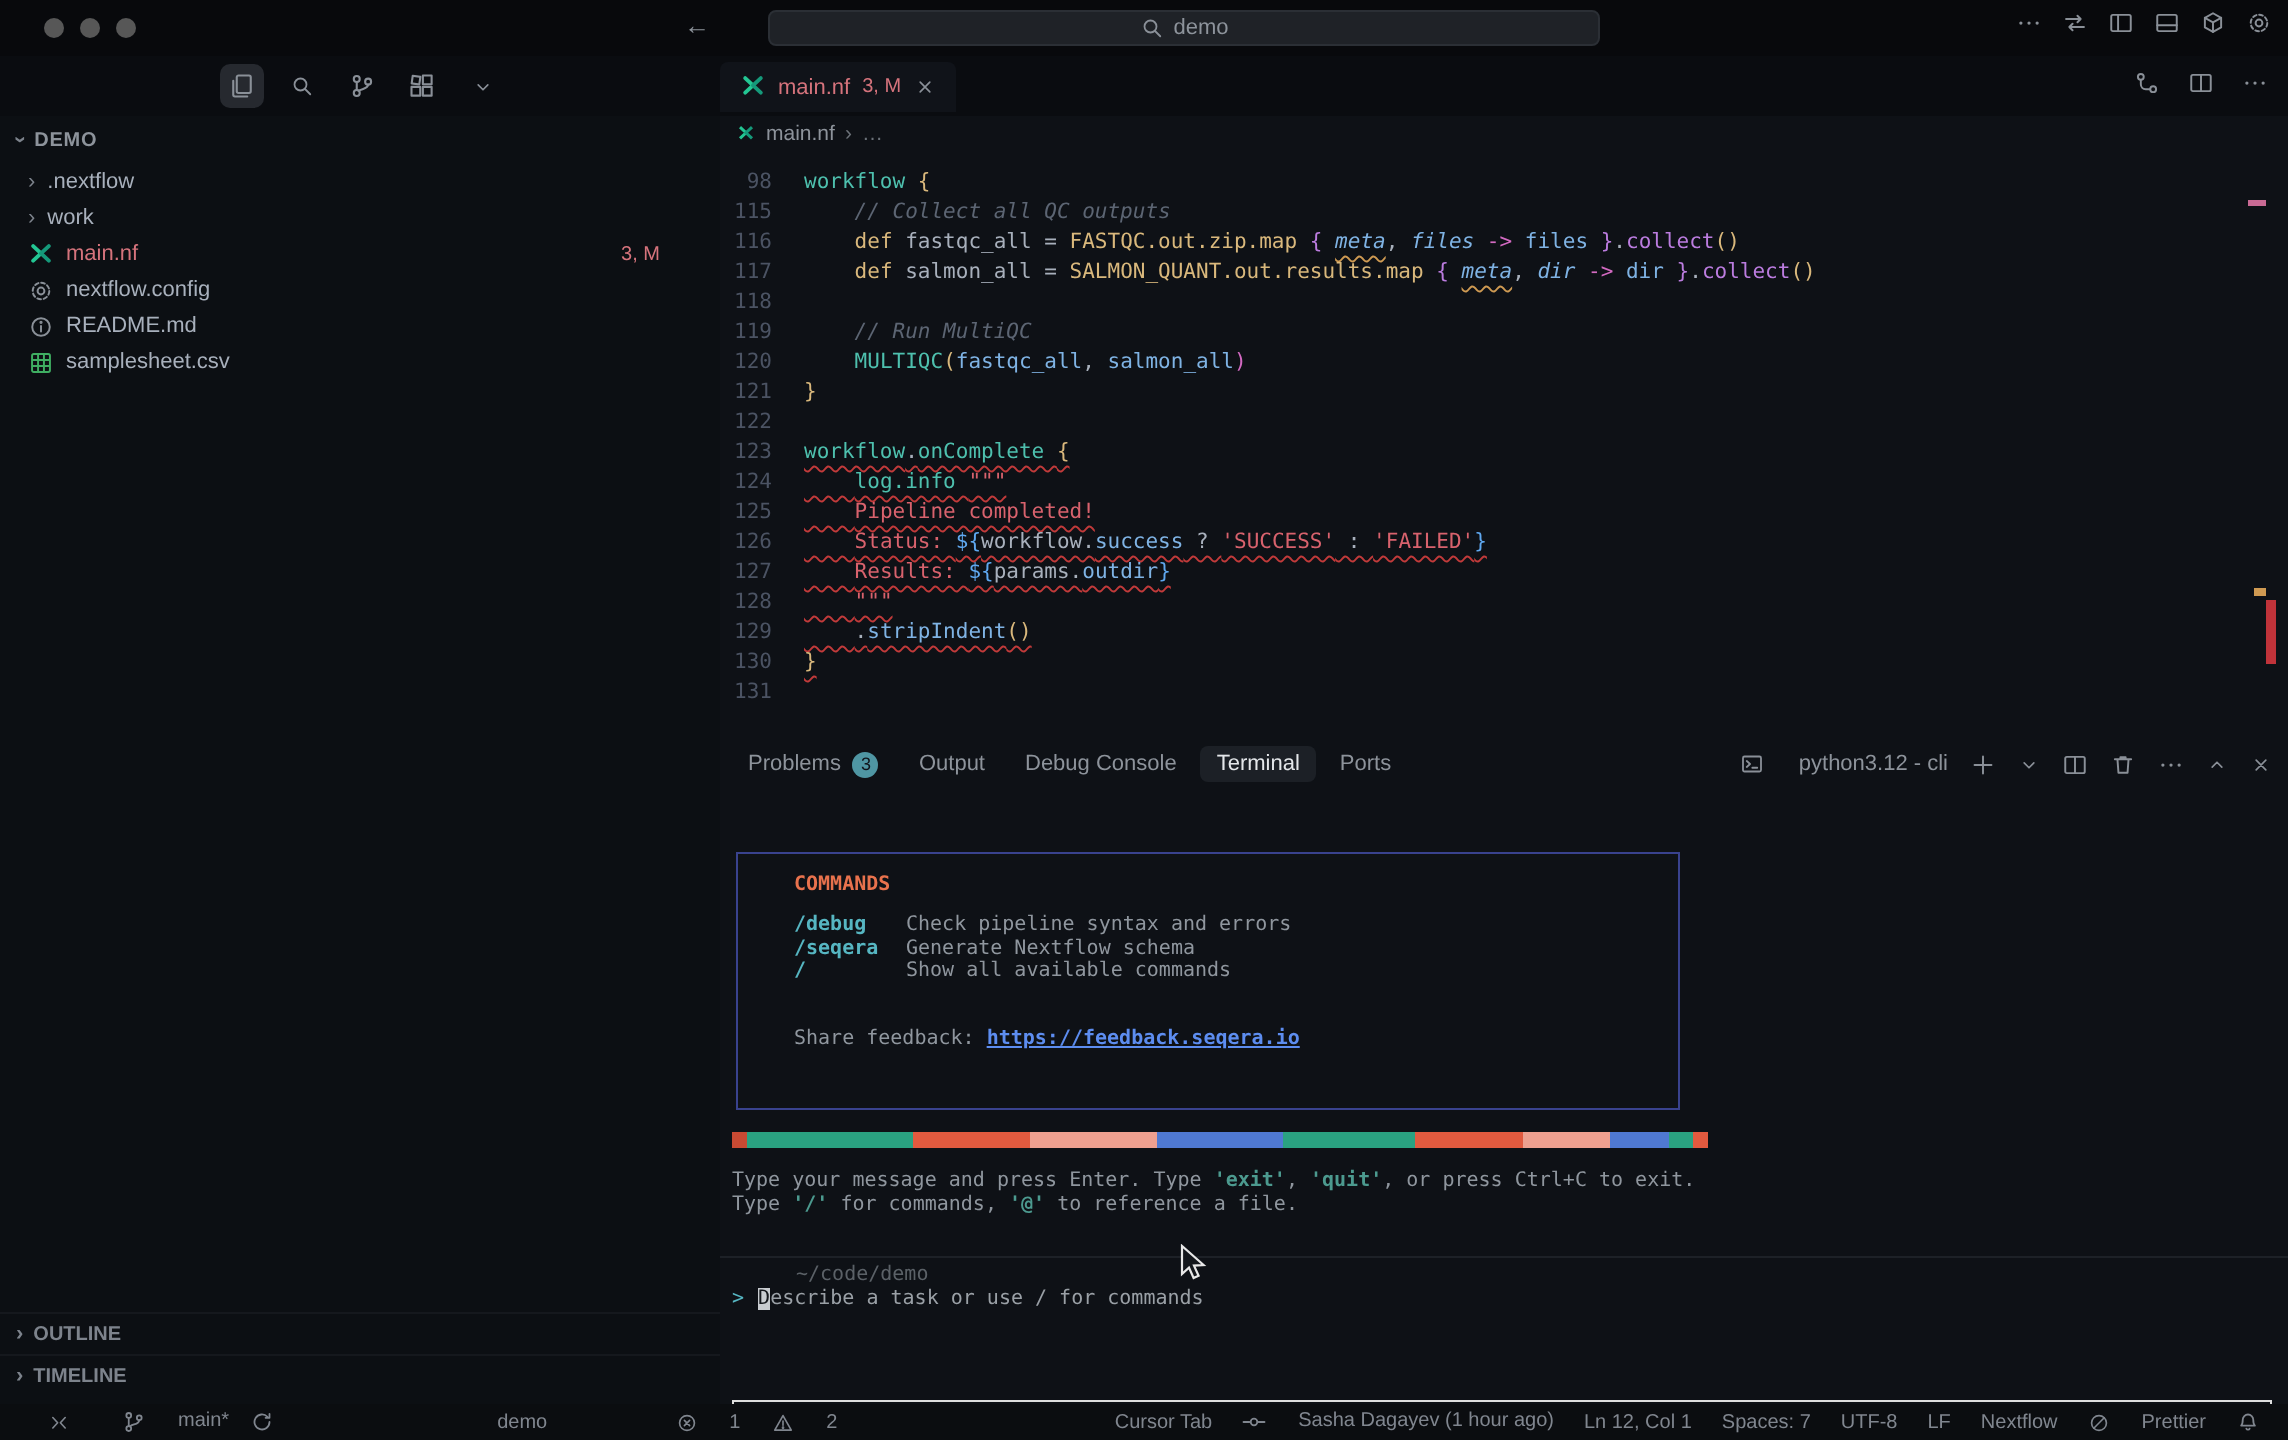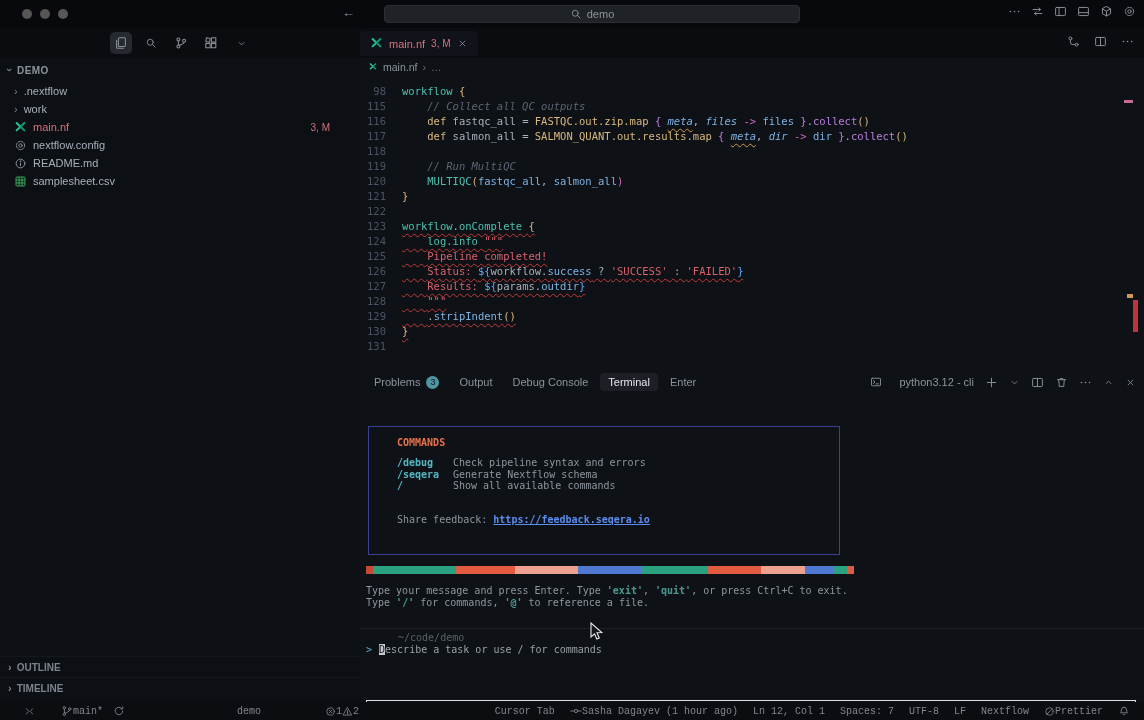--- a/index.html
+++ b/index.html
@@ -95,21 +95,21 @@
                 border:1px solid #dedede; display:flex; align-items:center; padding:0 4px;
                 color:#9aa0a6; white-space:pre; }
   .fb-bold { color:#f2f2f2; font-weight:bold; }
   .khint { position:absolute; left:6px; top:321px; width:770px; text-align:center; color:#60666d; }
 
   
   .statusbar { position:absolute; left:0; top:702px; width:1144px; height:18px; background:#0b0d10;
                display:flex; align-items:center; font-size:10px; color:#80868f; }
   .sb-left { display:flex; align-items:center; margin-left:24px; }
   .sb-right { display:flex; align-items:center; margin-left:auto; margin-right:14px; gap:15px; }
-  .sb-item { display:flex; align-items:flex-end; gap:0;font-family:Liberation Mono, monospace; }
+  .sb-item { display:flex; align-items:flex-start; gap:16px; }
   .sb-left .sb-item { margin-right:26px; }
   .sb-left .sb-item:nth-child(2) { margin-right:10px; }
   .sb-left .sb-item:nth-child(3) { margin-right:112px; }
   .sb-left .sb-item:nth-child(4) { margin-right:64px; }
   .sb-item .ic { color:#80868f; }
 
   .mouse-pointer { position:absolute; left:590px; top:622px; z-index:50; }
 </style>
 </head>
 <body>
@@ -353,21 +353,21 @@
           <div class="ptab">
             <span>Output</span>
           </div>
           <div class="ptab">
             <span>Debug Console</span>
           </div>
           <div class="ptab active">
             <span>Terminal</span>
           </div>
           <div class="ptab">
-            <span>Enter</span>
+            <span>Ports</span>
           </div>
         </div>
       <div class="panel-actions">
         <div class="shell-pick">
           <span class="ic" id="shell-ic">
               <svg width="12" height="12" viewBox="0 0 16 16" fill="none" stroke="currentColor" stroke-width="1.2" stroke-linecap="round" stroke-linejoin="round">
                 <rect x="2" y="3" width="12" height="10" rx="1"></rect>
                 <path d="M4.5 6l2.2 2-2.2 2M8.2 10.5h3.3"></path>
               </svg>
             </span>

